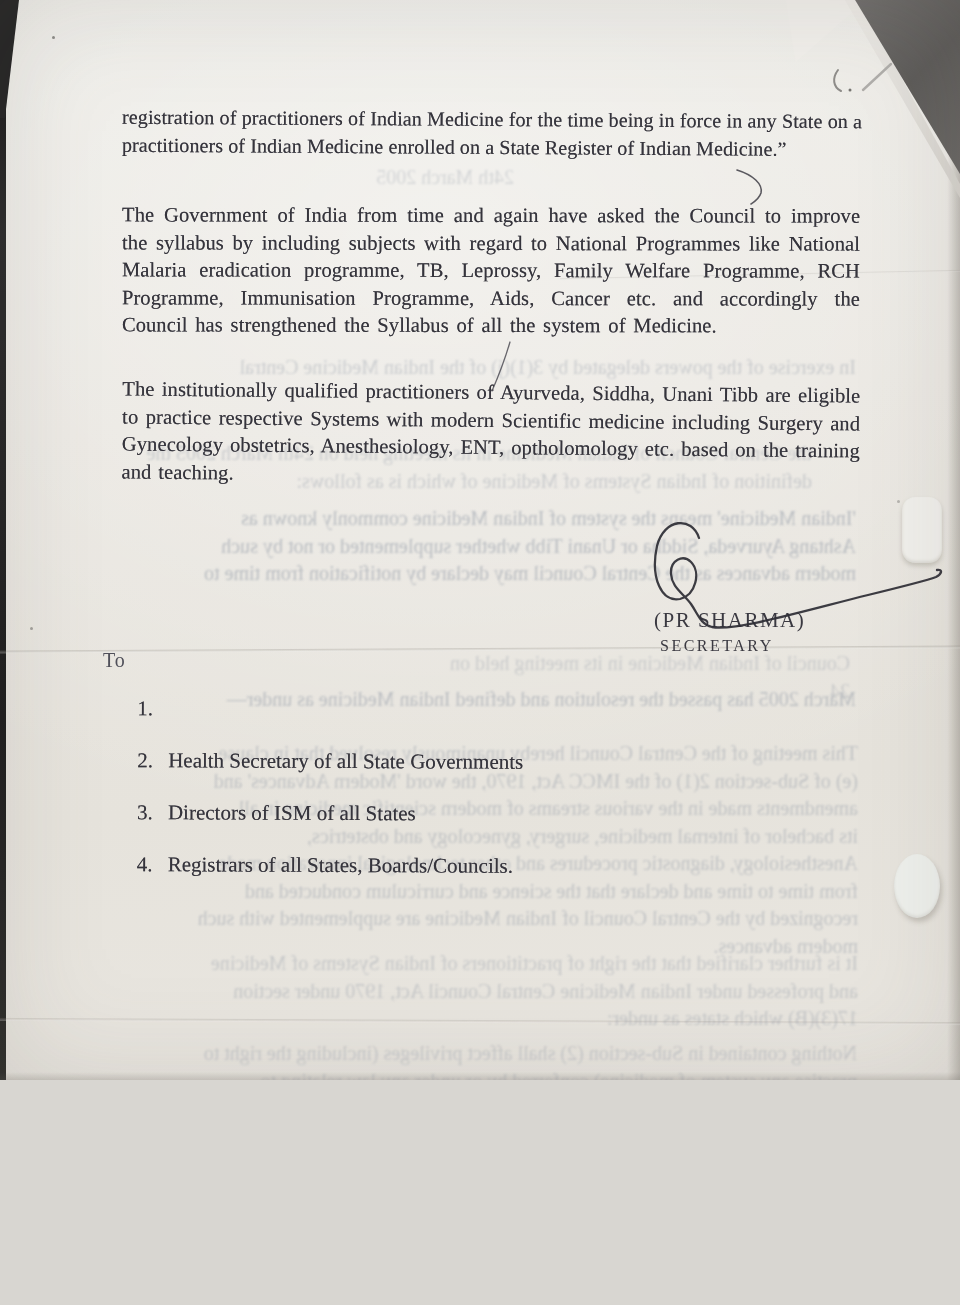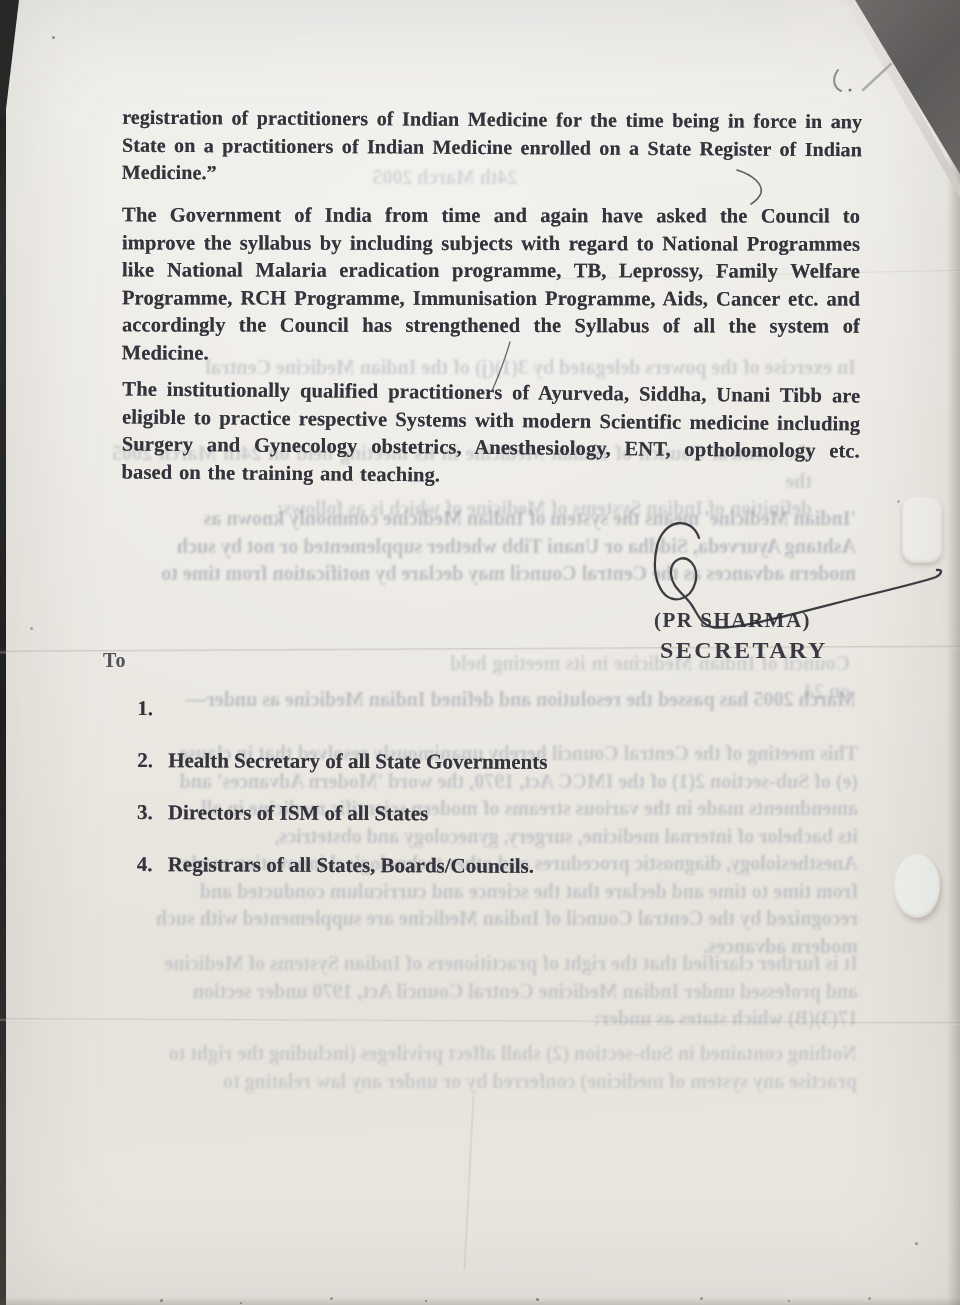--- a/index.html
+++ b/index.html
@@ -1,22 +1,21 @@
 <!DOCTYPE html>
 <html><head>
 <meta charset="utf-8">
 <style>
   html,body{margin:0;padding:0;background:#d8d6d1;}
   .page{
-    position:relative;width:960px;height:1305px;overflow:hidden;
+    position:relative;width:960px;height:1080px;overflow:hidden;
     font-family:"Liberation Serif", serif;color:#34333b;
     background:
       radial-gradient(140% 90% at 45% 22%, rgba(255,255,255,0.38), rgba(255,255,255,0) 62%),
       linear-gradient(176deg,#edece7 0%,#e9e6e0 38%,#e6e3dc 72%,#e9e6e0 100%);
-    font-weight: bold;
   }
   .page::after{
     content:"";position:absolute;inset:0;pointer-events:none;
     box-shadow:inset 0 0 110px rgba(95,90,78,0.16);
   }
   
   .edge-left{position:absolute;left:0;top:0;width:6px;height:1305px;
     background:linear-gradient(#141414,#2b2b2b 18%,#1c1c1c 55%,#32322f 90%,#3a3a36);}
   .edge-left-top{position:absolute;left:0;top:0;width:19px;height:118px;background:#242424;
     clip-path:polygon(0 0,100% 0,26% 100%,0 100%);}
@@ -64,21 +63,21 @@
   .para{position:absolute;left:122px;width:738px;font-size:20.5px;line-height:27.5px;
     text-align:justify;letter-spacing:0.1px;color:#35343c;
     text-shadow:0 0 0.6px rgba(45,44,54,0.65);}
   .p1{top:106px;width:740px;font-size:20px;transform:rotate(0.35deg);}
   .p2{top:202px;word-spacing:2.5px;transform:rotate(0.1deg);}
   .p3{top:379px;word-spacing:1.5px;transform:rotate(0.55deg);}
   .salutation{position:absolute;left:103px;top:649px;font-size:20px;color:#50505a;
     letter-spacing:1px;}
   .sig-name{position:absolute;left:654px;top:608px;font-size:21px;letter-spacing:1.5px;
     color:#3a3941;}
-  .sig-title{position:absolute;left:660px;top:637px;font-size:24px;letter-spacing:2.5px;
+  .sig-title{position:absolute;left:660px;top:637px;font-size:16px;letter-spacing:2.5px;
     color:#3a3941;}
   .recipients{position:absolute;left:137px;top:697px;font-size:21px;color:#35343c;
     transform:rotate(0.25deg);text-shadow:0 0 0.6px rgba(45,44,54,0.6);}
   .recipient{display:flex;margin-bottom:27px;line-height:25px;}
   .recipient .num{width:31px;}
   svg.overlay{position:absolute;left:0;top:0;pointer-events:none;}
 </style>
 </head>
 <body>
 

